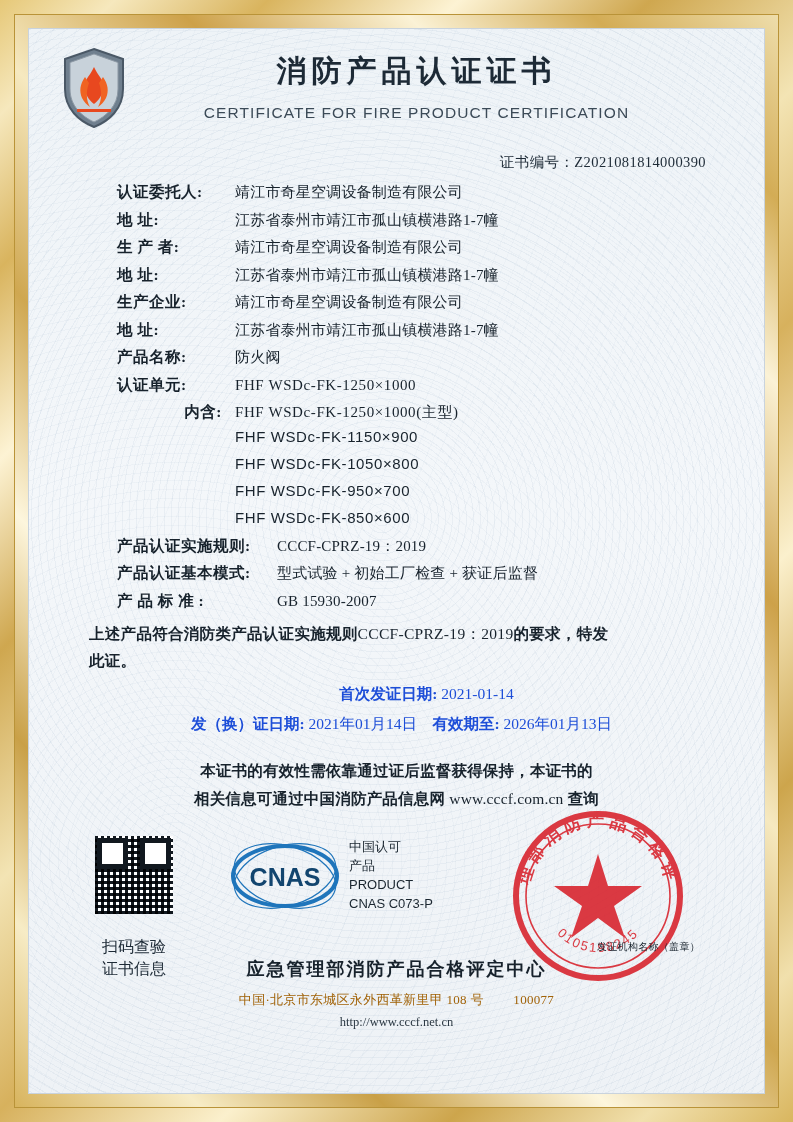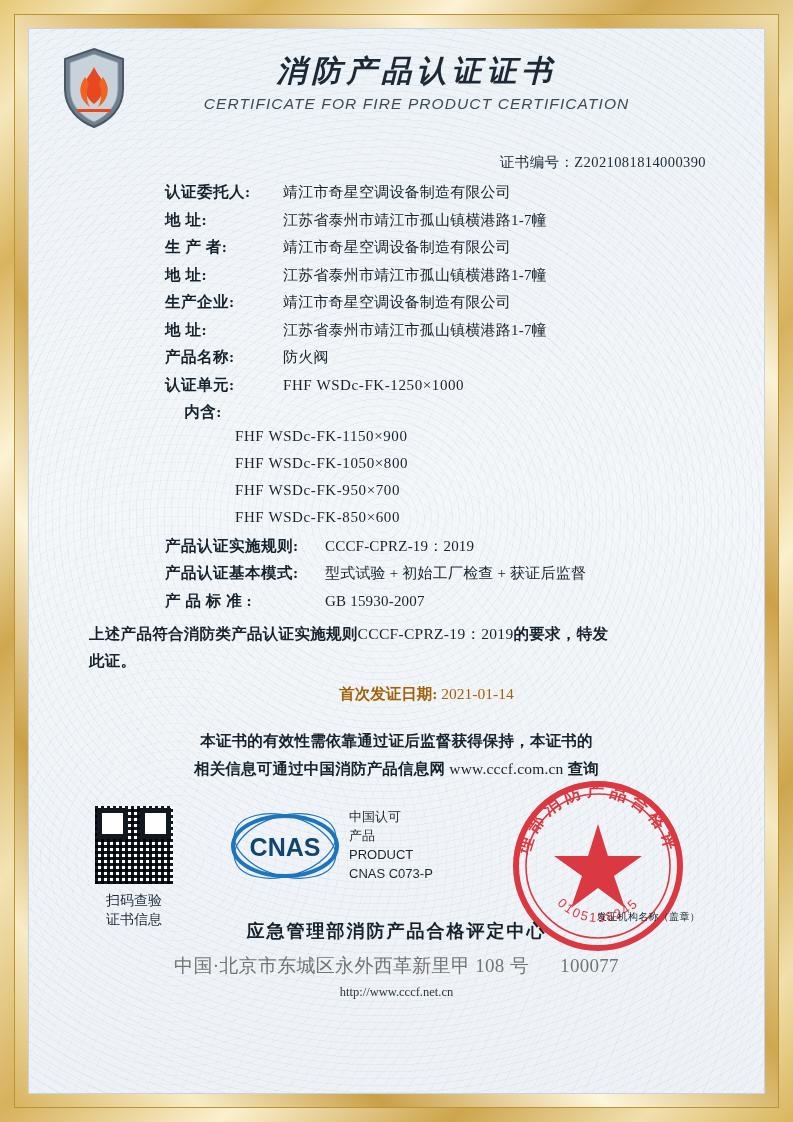--- a/index.html
+++ b/index.html
@@ -74,21 +74,20 @@
     height: 100%;
     box-sizing: border-box;
   }
 
   
   .header {
     position: relative;
     padding-top: 18px;
     height: 96px;
     box-sizing: border-box;
-    font-style: italic;
   }
   .shield {
     position: absolute;
     left: 32px;
     top: 18px;
     width: 66px;
     height: 82px;
   }
   .titles {
     text-align: center;
@@ -100,21 +99,21 @@
     font-weight: bold;
     letter-spacing: 5px;
     color: #1d2a36;
     margin: 4px 0 0 0;
   }
   .title-en {
     font-family: "Liberation Sans", sans-serif;
     font-size: 15.5px;
     letter-spacing: 1.1px;
     color: #3b4a57;
-    margin-top: 3px;
+    margin-top: 12px;
   }
 
   
   .cert-no {
     text-align: right;
     padding-right: 58px;
     margin-top: 28px;
     font-family: "Liberation Serif", serif;
     font-size: 14.5px;
     color: #1d2a36;
@@ -134,39 +133,38 @@
   }
   .label {
     width: 118px;
     flex: 0 0 118px;
     font-family: "Liberation Serif", serif;
     font-size: 15.5px;
     font-weight: bold;
     color: #17222c;
     letter-spacing: 0.5px;
     text-align: left;
-    margin-left: 48px;
   }
   .value {
     font-family: "Liberation Serif", serif;
     font-size: 15px;
     color: #17222c;
     letter-spacing: 0.2px;
   }
   .value.mono {
     font-family: "Liberation Serif", serif;
     letter-spacing: 0.6px;
   }
 
   .sub-list {
     padding-left: 118px;
     margin-top: -2px;
   }
   .sub-item {
-    font-family: Liberation Serif, serif;
+    font-family: Liberation Sans, sans-serif;
     font-size: 15px;
     color: #17222c;
     letter-spacing: 0.6px;
     margin-bottom: 10px;
   }
   .inner-label {
     width: 118px;
     flex: 0 0 118px;
     text-align: right;
     padding-right: 13px;
@@ -191,21 +189,21 @@
     color: #17222c;
     line-height: 1.75;
     letter-spacing: 0.3px;
   }
   .statement .thin { font-weight: normal; }
 
   .dates {
     margin-top: 10px;
     text-align: center;
     font-family: "Liberation Serif", serif;
-    color: #a16207;
+    color: #1d4ed8;
   }
   .dates .line1 {
     font-size: 15.5px;
     margin-bottom: 9px;
     padding-left: 60px;
   }
   .dates .line1 b { font-weight: bold; }
   .dates .line2 {
     font-size: 15.5px;
     padding-left: 10px;
@@ -253,23 +251,23 @@
     content: "";
     position: absolute;
     width: 21px; height: 21px;
     border: 5px solid #11181f;
     background: #fff;
     box-shadow: inset 0 0 0 3px #fff;
   }
   .qr-img::before { left: 2px; top: 2px; }
   .qr-img::after { right: 2px; top: 2px; }
   .qr-cap {
-    margin-top: 8px;
-    font-family: "Liberation Serif", serif;
-    font-size: 14px;
+    margin-top: 22px;
+    font-family: "Liberation Serif", serif;
+    font-size: 16px;
     color: #1d2a36;
     line-height: 1.35;
   }
 
   .cnas {
     position: absolute;
     left: 200px;
     top: 10px;
     display: flex;
     align-items: center;
@@ -310,22 +308,22 @@
   .org {
     font-family: "Liberation Serif", serif;
     font-size: 18px;
     font-weight: bold;
     letter-spacing: 2px;
     color: #17222c;
   }
   .addr {
     margin-top: 10px;
     font-family: "Liberation Serif", serif;
-    font-size: 19px;
-    color: #737373;
+    font-size: 13px;
+    color: #a16207;
     letter-spacing: 0.3px;
   }
   .addr .zip { margin-left: 26px; }
   .site {
     margin-top: 6px;
     font-family: "Liberation Serif", serif;
     font-size: 12.5px;
     color: #2a3742;
   }
 </style>
@@ -387,20 +385,21 @@
               <div class="label">产品名称:</div>
               <div class="value">防火阀</div>
             </div>
           <div class="row">
               <div class="label">认证单元:</div>
               <div class="value mono">FHF WSDc-FK-1250×1000</div>
             </div>
 
           <div class="row">
             <div class="inner-label">内含:</div>
+            <div class="value mono">FHF WSDc-FK-1250×1000(主型)</div>
           </div>
           <div class="sub-list">
             <div class="sub-item">FHF WSDc-FK-1150×900</div>
             <div class="sub-item">FHF WSDc-FK-1050×800</div>
             <div class="sub-item">FHF WSDc-FK-950×700</div>
             <div class="sub-item">FHF WSDc-FK-850×600</div>
           </div>
 
           <div class="row rule-row">
               <div class="label">产品认证实施规则:</div>
@@ -418,20 +417,27 @@
 
         <div class="statement">
           <span>上述产品符合消防类产品认证实施规则</span><span class="thin">CCCF-CPRZ-19：2019</span><span>的要求，特发</span><br>
           <span>此证。</span>
         </div>
 
         <div class="dates">
           <div class="line1">
             <b>首次发证日期:</b>
             <span>2021-01-14</span>
+          </div>
+          <div class="line2">
+            <b>发（换）证日期:</b>
+            <span>2021年01月14日</span>
+            &nbsp;&nbsp;
+            <b>有效期至:</b>
+            <span>2026年01月13日</span>
           </div>
         </div>
 
         <div class="notice">
           <div>本证书的有效性需依靠通过证后监督获得保持，本证书的</div>
           <div>
             <span>相关信息可通过中国消防产品信息网</span>
             <span class="url">www.cccf.com.cn</span>
             <span>查询</span>
           </div>

